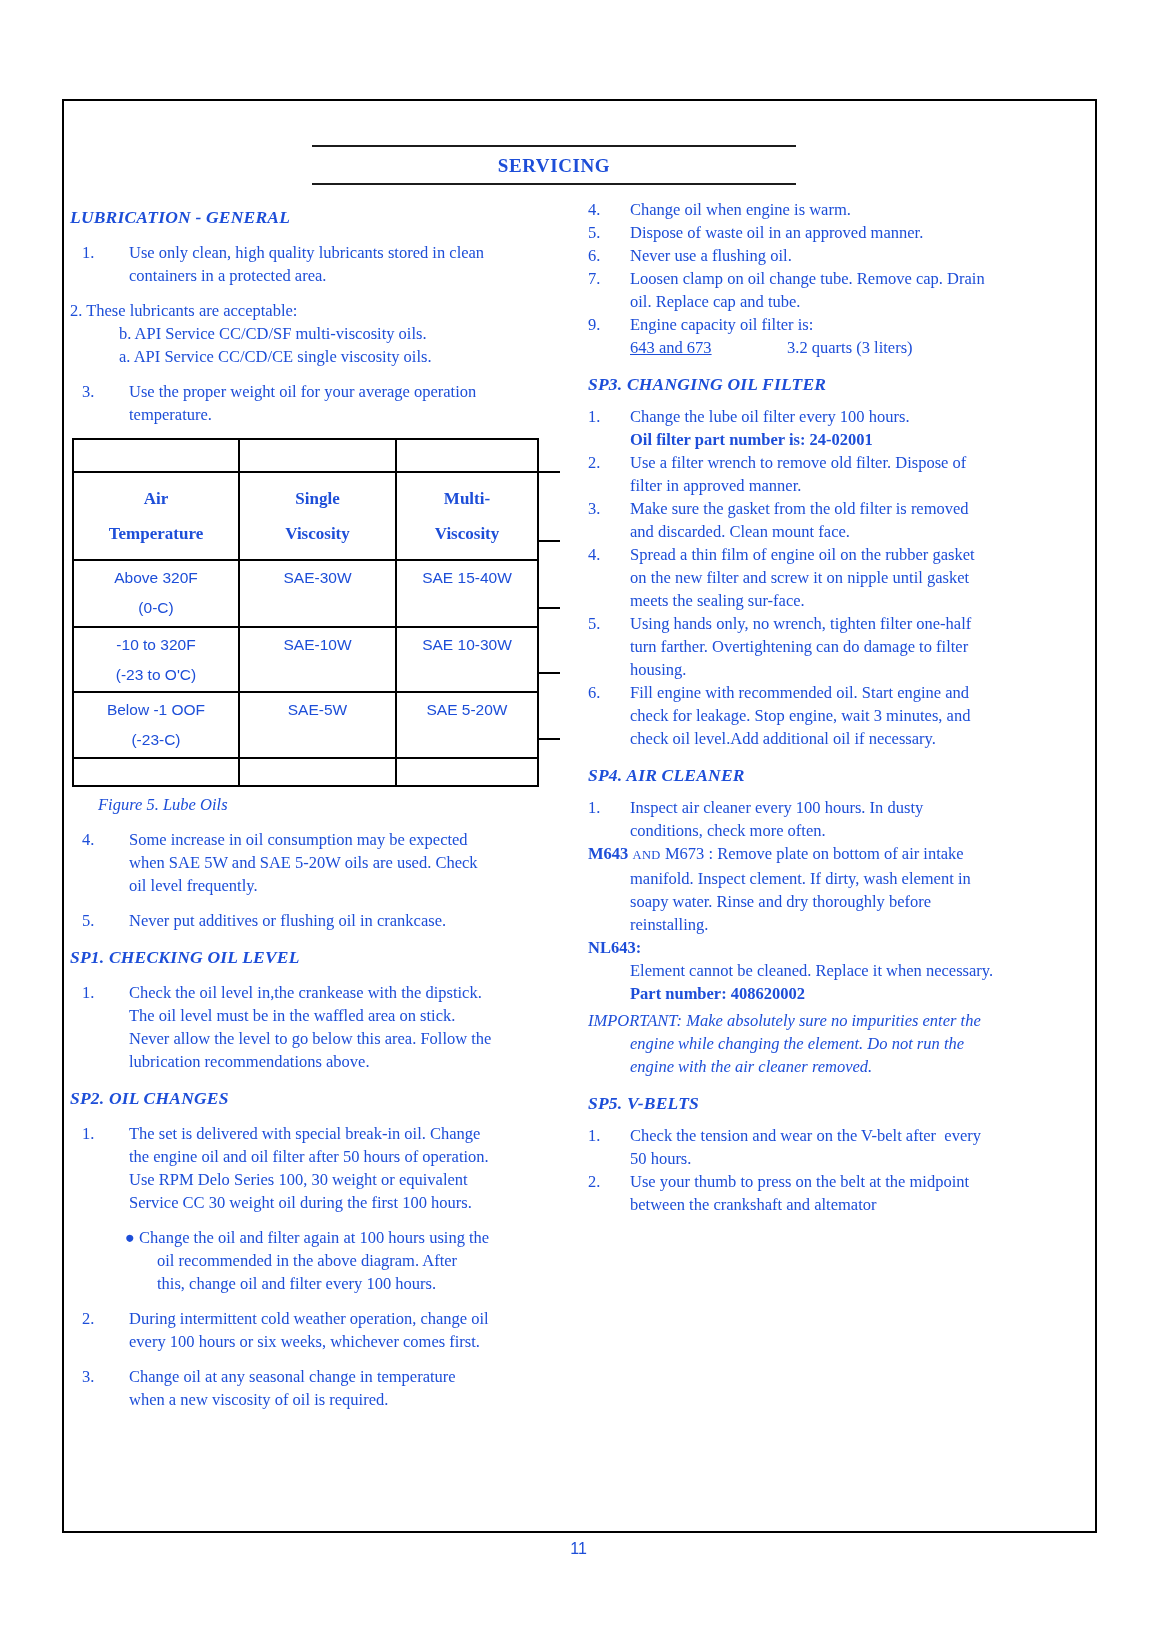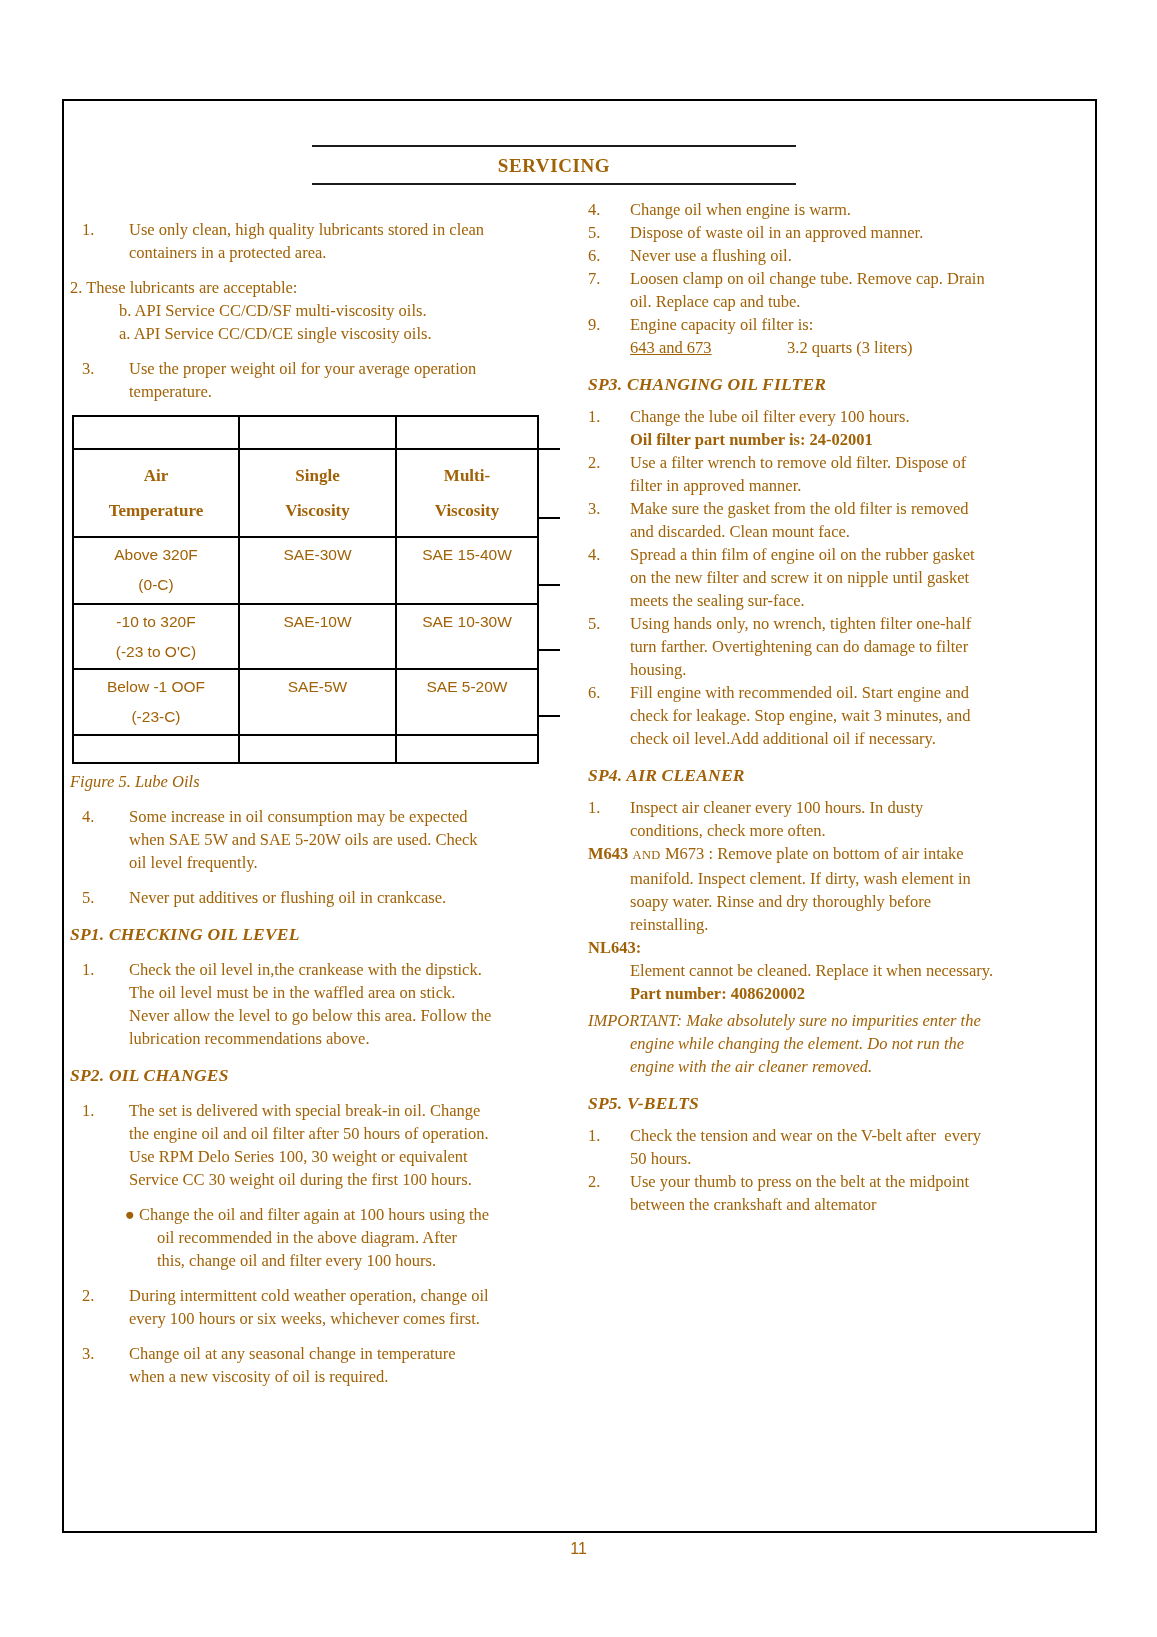--- a/index.html
+++ b/index.html
@@ -1,16 +1,16 @@
 <!DOCTYPE html>
 <html><head>
 <meta charset="utf-8">
 <style>
   html,body{margin:0;padding:0;background:#fff;}
-  .page{position:relative;width:1157px;height:1630px;background:#fff;color:#a16207;
+  .page{position:relative;width:1157px;height:1630px;background:#fff;color:#1d4ed8;
         font-family:"Liberation Serif",serif;font-size:16.5px;line-height:23px;overflow:hidden;}
   .border-box{position:absolute;left:62px;top:99px;width:1031px;height:1430px;border:2px solid #000;}
   .title-block{position:absolute;left:248px;top:44px;width:484px;}
   .rule{height:2px;background:#1c1c1c;}
   .doc-title{text-align:center;font-weight:bold;font-size:19px;letter-spacing:0.6px;padding:7px 0 6px 0;}
   .col{position:absolute;}
   .col-left{left:6px;top:105px;width:476px;}
   .col-right{left:524px;top:97px;width:476px;}
   h3.sec{font-size:17.5px;font-style:italic;font-weight:bold;margin:14px 0 9px 0;letter-spacing:0.2px;}
   h3.first{margin-top:0;margin-bottom:10px;}
@@ -22,21 +22,21 @@
   .plain{margin:0;}
   .sub{padding-left:49px;}
   .bullet{padding-left:87px;text-indent:-32px;white-space:pre-line;}
   .table-wrap{position:relative;width:470px;margin-top:9px;}
   table.lube{border-collapse:collapse;table-layout:fixed;margin-left:2px;}
   table.lube td{border:2px solid #000;text-align:center;vertical-align:top;
     font-family:"Liberation Sans",sans-serif;font-size:15.5px;line-height:30px;padding:2px 2px 0 2px;}
   table.lube td.hdr{font-family:Liberation Serif, serif;font-weight:bold;font-size:17px;
     line-height:35px;vertical-align:middle;padding:8px;}
   .overhang{position:absolute;left:467px;width:23px;height:2px;background:#000;}
-  .caption{font-style:italic;margin-top:6px;}
+  .caption{font-style:italic;margin-top:6px;margin-left:28px;}
   .after-caption{margin-top:12px;}
   .hang{padding-left:42px;text-indent:-42px;white-space:pre-line;}
   .italic{font-style:italic;}
   .sc{font-size:12.5px;letter-spacing:0.4px;}
   .ul{}
   b.inlinehd{font-weight:bold;}
   .w157{display:inline-block;width:157px;text-decoration:underline;}
   .pagenum{position:absolute;left:0;top:1537px;width:1157px;text-align:center;
     font-family:Liberation Sans, sans-serif;font-size:16px;}
   .gap4{margin-top:4px;}
@@ -47,20 +47,21 @@
 <div class="page">
   <div class="border-box">
 
     <div class="title-block">
       <div class="rule"></div>
       <div class="doc-title">SERVICING</div>
       <div class="rule"></div>
     </div>
 
     <div class="col col-left">
+      <h3 class="sec first">LUBRICATION - GENERAL</h3>
       <div class="li"><span class="num">1.</span><span class="txt">Use only clean, high quality lubricants stored in clean
 containers in a protected area.</span></div>
       <div class="plain txt">2. These lubricants are acceptable:</div>
       <div class="sub">b. API Service CC/CD/SF multi-viscosity oils.</div>
       <div class="sub">a. API Service CC/CD/CE single viscosity oils.</div>
       <div class="li"><span class="num">3.</span><span class="txt">Use the proper weight oil for your average operation
 temperature.</span></div>
 
       <div class="table-wrap">
         <table class="lube">

